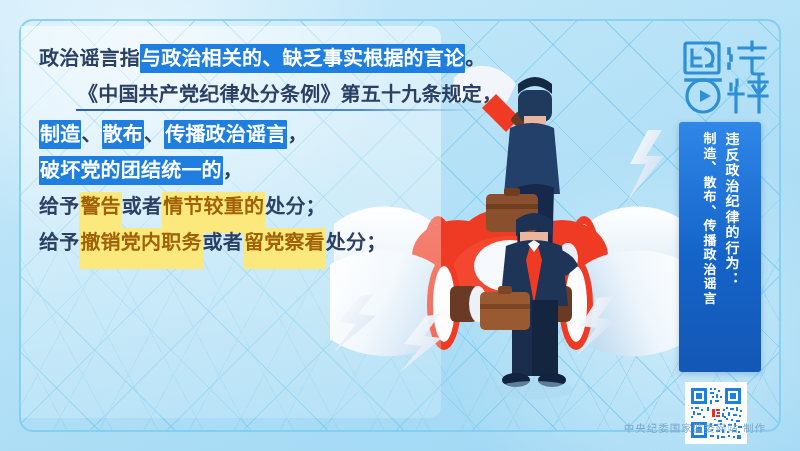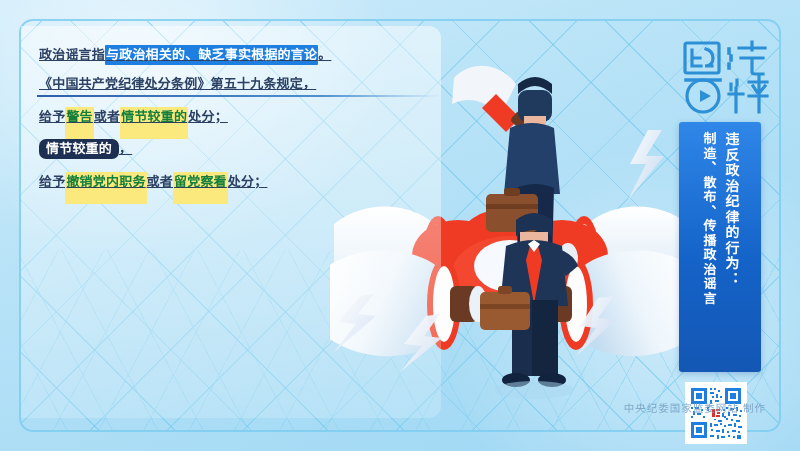--- a/index.html
+++ b/index.html
@@ -48,40 +48,39 @@
   
   .text-panel{
     position:absolute;left:21px;top:26px;width:420px;height:392px;
     background:linear-gradient(180deg,rgba(255,255,255,.50) 0%,rgba(255,255,255,.34) 55%,rgba(255,255,255,.18) 100%);
     border-radius:0 12px 12px 0;
     box-sizing:border-box;padding:22px 0 0 18px;
   }
   .line{
     color:#2b3f63;
     font-weight:700;
-    font-size:13px;
+    font-size:20px;
     line-height:1;
     margin-bottom:16px;
     white-space:nowrap;
     letter-spacing:.2px;
-    text-decoration:underline;
   }
   .line .plain{color:#2b4063;}
   .hl-blue{
     background:#1f7fe0;color:#ffffff;padding:2px 1px 3px;border-radius:1px;
   }
   .hl-yellow{
-    background:#fbe97e;color:#15803d;padding:2px 1px 15px;border-radius:1px;
+    background:#fbe97e;color:#a16207;padding:2px 1px 15px;border-radius:1px;
   }
   .badge-dark{
     background:#1d2f52;color:#ffffff;padding:3px 7px 4px;border-radius:7px;
     display:inline-block;line-height:1;
   }
   .line.underlined{
-    position:relative;padding-bottom:7px;margin-bottom:13px;
+    position:relative;padding-bottom:7px;margin-bottom:13px;margin-left:39px;
   }
   .line.underlined::after{
     content:"";position:absolute;left:-2px;bottom:0;width:404px;height:2px;
     background:linear-gradient(90deg,#2e5fa8,#4d8fd0 70%,rgba(77,143,208,0));
   }
 
   
   .illus{position:absolute;left:330px;top:60px;width:360px;height:360px;}
   .illus svg{display:block;}
 
@@ -103,21 +102,21 @@
     color:#ffffff;font-weight:700;font-size:13px;line-height:1.22;
     letter-spacing:1.5px;
   }
   .vtext.main{font-size:14px;}
   .qr{
     position:absolute;left:12px;top:352px;width:62px;height:62px;
     background:#ffffff;padding:3px;box-sizing:border-box;
   }
   .qr svg{display:block;}
   .credit{
-    position:absolute;right:34px;bottom:36px;
+    position:absolute;right:34px;bottom:16px;
     color:#7fa8c8;font-size:10.5px;letter-spacing:1px;
   }
 </style>
 </head>
 <body>
 
 <div id="poster">
 
   <div class="glow g1"></div>
   <div class="glow g2"></div>
@@ -227,22 +226,23 @@
         <ellipse cx="186" cy="320" rx="14" ry="7" fill="#12233f"></ellipse>
         <ellipse cx="222" cy="320" rx="14" ry="7" fill="#12233f"></ellipse>
         <ellipse cx="204" cy="330" rx="40" ry="9" fill="#a9d7ef" opacity=".5"></ellipse>
       </g>
     </svg>
   </div>
 
   <div class="text-panel" id="text-lines">
       <div class="line"><span class="plain">政治谣言指</span><span class="hl-blue">与政治相关的、缺乏事实根据的言论</span><span class="plain">。</span></div>
       <div class="line underlined"><span class="plain">《中国共产党纪律处分条例》第五十九条</span><span class="plain">规定，</span></div>
+      <div class="line"><span class="hl-blue">制造</span><span class="plain">、</span><span class="hl-blue">散布</span><span class="plain">、</span><span class="hl-blue">传播政治谣言</span><span class="plain">，</span></div>
+      <div class="line"><span class="hl-blue">破坏党的团结统一的</span><span class="plain">，</span></div>
       <div class="line"><span class="plain">给予</span><span class="hl-yellow">警告</span><span class="plain">或者</span><span class="hl-yellow">情节较重的</span><span class="plain">处分；</span></div>
-      <div class="line"><span class="badge-dark">情节较重的</span><span class="plain">，</span></div>
       <div class="line"><span class="plain">给予</span><span class="hl-yellow">撤销党内职务</span><span class="plain">或者</span><span class="hl-yellow">留党察看</span><span class="plain">处分；</span></div>
     </div>
 
   <div class="rail">
 
     <div class="logo">
       <svg width="96" height="78" viewBox="0 0 96 78" xmlns="http://www.w3.org/2000/svg">
         <g fill="none" stroke="#2d8fd6" stroke-width="3.2" stroke-linecap="square">
 
           <rect x="6" y="5" width="34" height="30" rx="2"></rect>

